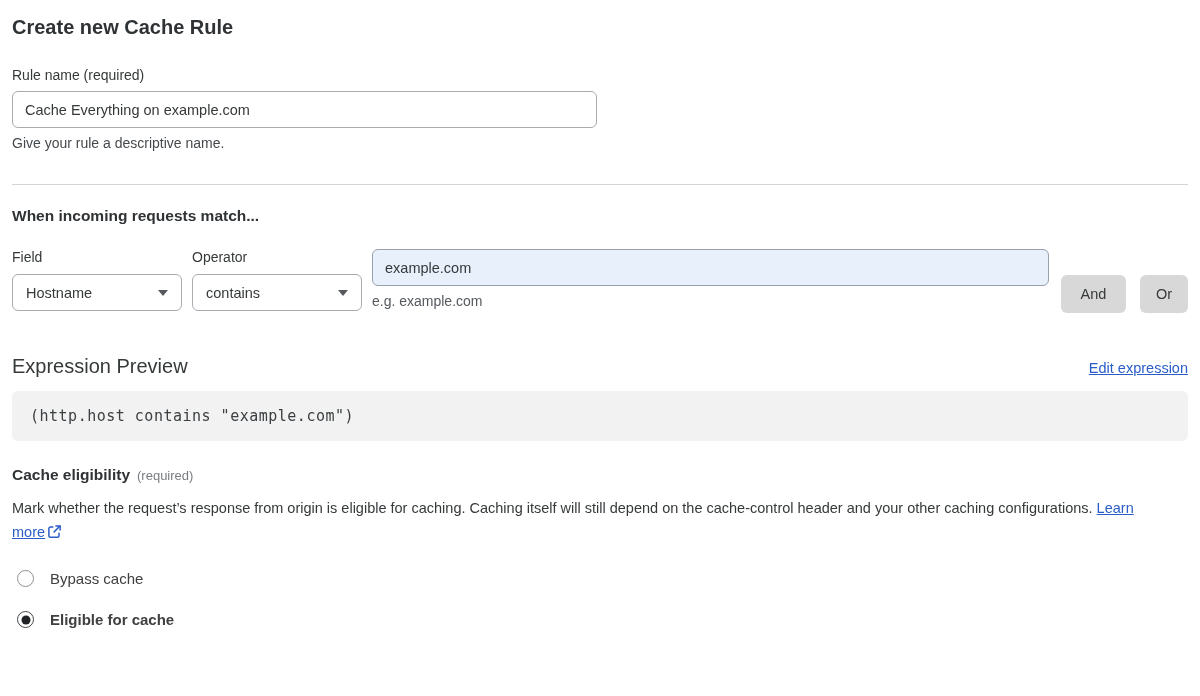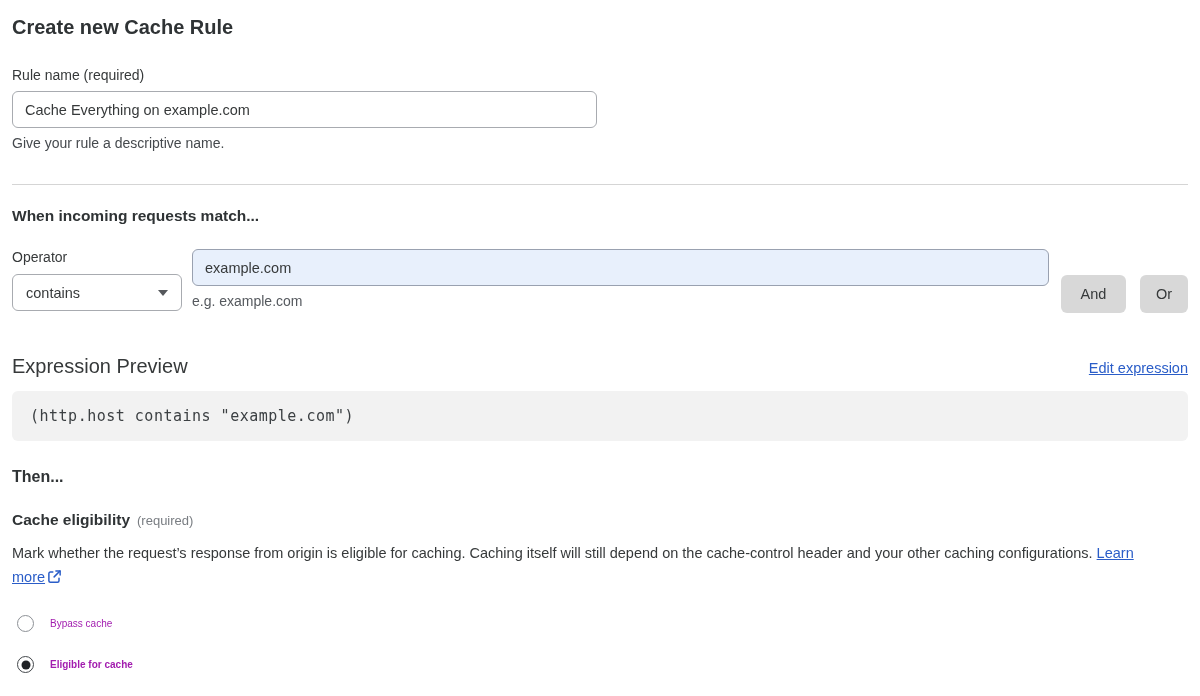--- a/index.html
+++ b/index.html
@@ -74,41 +74,48 @@
   .radio-circle {
     width: 17px; height: 17px; border-radius: 50%; border: 1.5px solid #8d9196;
     background: #fff; margin-right: 16px; flex: 0 0 auto; position: relative;
   }
   .radio-row.checked .radio-circle { border-color: #43474b; }
   .radio-row.checked .radio-circle::after {
     content: ""; position: absolute; left: 50%; top: 50%;
     transform: translate(-50%, -50%);
     width: 9px; height: 9px; border-radius: 50%; background: #202225;
   }
-  .radio-label { font-size: 10px; color: #a21caf; }
+  .radio-label { font-size: 15px; color: #404040; }
   .radio-row.checked .radio-label { font-weight: 700; }
 </style>
 </head>
 <body>
 
 <div class="page">
 
   <h1 class="page-title">Create new Cache Rule</h1>
 
   <div class="rule-name-section">
     <div class="field-label">Rule name (required)</div>
     <input class="text-input" type="text" value="Cache Everything on example.com" style="">
     <div class="helper">Give your rule a descriptive name.</div>
   </div>
 
   <hr class="divider">
 
   <h2 class="section-heading">When incoming requests match...</h2>
 
   <div class="builder-row">
+    <div class="col-field">
+      <div class="col-label">Field</div>
+      <div class="select">
+        <span>Hostname</span>
+        <span class="caret"></span>
+      </div>
+    </div>
 
     <div class="col-operator">
       <div class="col-label">Operator</div>
       <div class="select">
         <span>contains</span>
         <span class="caret"></span>
       </div>
     </div>
 
     <div class="col-value">
@@ -124,21 +131,20 @@
 
   <div class="preview-row">
     <div class="preview-label">Expression Preview</div>
     <a class="link">Edit expression</a>
   </div>
 
   <div class="code-block">
     <span class="code">(http.host contains "example.com")</span>
   </div>
 
-  <h2 class="then-heading">Then...</h2>
 
   <div class="elig-heading-row">
     <span class="elig-heading">Cache eligibility</span>
     <span class="required-note">(required)</span>
   </div>
 
   <p class="description"><span>Mark whether the request’s response from origin is eligible for caching. Caching itself will still depend on the cache-control header and your other caching configurations.</span>
     <a class="link">Learn more</a><span class="ext-icon"><svg width="15" height="15" viewBox="0 0 16 16" fill="none" stroke="#2a5dc8" stroke-width="1.6" stroke-linecap="round" stroke-linejoin="round">
           <path d="M6.2 3.2H3.6C2.7 3.2 2 3.9 2 4.8v7.6c0 .9.7 1.6 1.6 1.6h7.6c.9 0 1.6-.7 1.6-1.6V9.8"></path>
           <path d="M9.5 2H14v4.5"></path>

